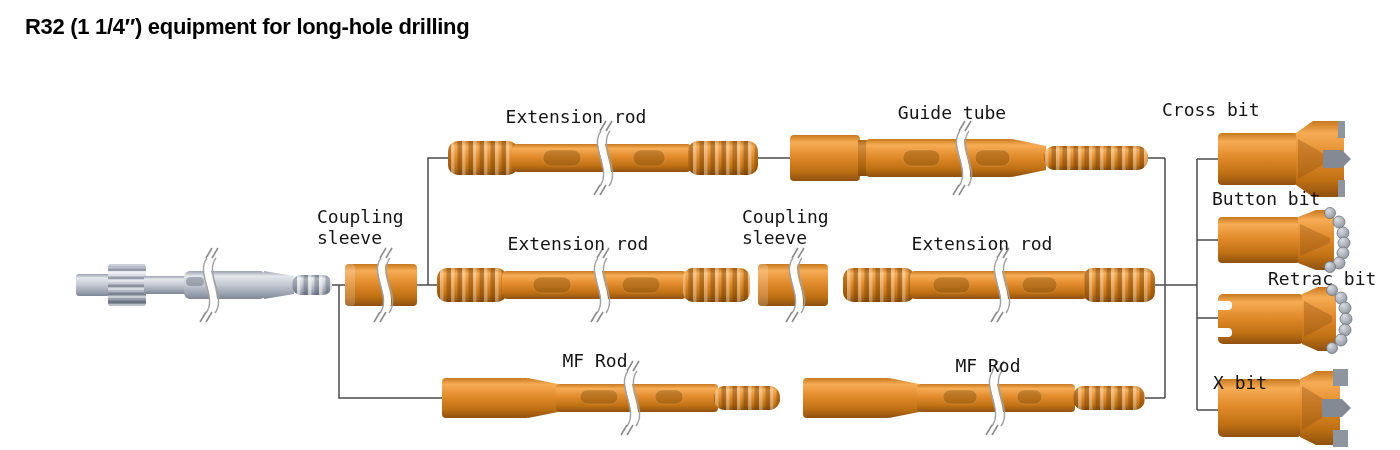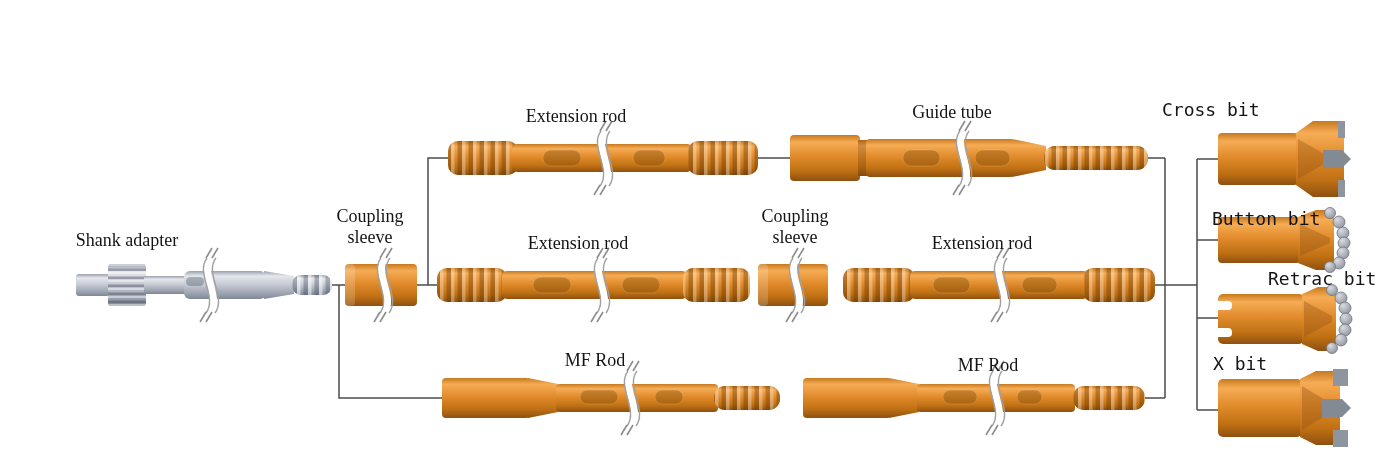--- a/index.html
+++ b/index.html
@@ -1,30 +1,31 @@
 <!DOCTYPE html>
 <html><head>
 <meta charset="utf-8">
 <style>
   html,body{margin:0;padding:0;background:#ffffff;}
   .canvas{position:relative;width:1400px;height:450px;background:#ffffff;overflow:hidden;
           font-family:"DejaVu Sans Mono", monospace;}
   .title{position:absolute;left:25px;top:14px;font-family:"Liberation Sans", sans-serif;
          font-weight:bold;font-size:22px;letter-spacing:-0.3px;color:#000;}
   .lbl{position:absolute;font-size:18px;color:#141414;white-space:nowrap;line-height:21px;}
-  .lbl.c{transform:translateX(-50%);text-align:center;font-family:Liberation Serif, serif;}
+  .lbl.c{transform:translateX(-50%);text-align:left;}
   .lbl.wrap{white-space:normal;width:106px;}
   svg{position:absolute;left:0;top:0;}
   .ind{fill:#7c4a08;opacity:.38;stroke:#ffd9a8;stroke-opacity:.45;}
 </style>
 </head>
 <body>
 
 <div class="canvas">
 
+  <div class="title">R32 (1 1/4″) equipment for long-hole drilling</div>
 
   <svg width="1400" height="450" viewBox="0 0 1400 450">
     <defs>
       <linearGradient id="gO" x1="0" y1="0" x2="0" y2="1">
         <stop offset="0" stop-color="#c7791f"></stop>
         <stop offset="0.16" stop-color="#f6ac55"></stop>
         <stop offset="0.45" stop-color="#e28c2d"></stop>
         <stop offset="0.78" stop-color="#bf7013"></stop>
         <stop offset="1" stop-color="#8e5110"></stop>
       </linearGradient>
@@ -201,27 +202,26 @@
       <use href="#brk" transform="translate(603,158)"></use>
       <use href="#brk" transform="translate(962,158)"></use>
       <use href="#brk" transform="translate(600,285)"></use>
       <use href="#brk" transform="translate(795,285)"></use>
       <use href="#brk" transform="translate(1000,285)"></use>
       <use href="#brk" transform="translate(630,398)"></use>
       <use href="#brk" transform="translate(995,398)"></use>
     </g>
   </svg>
 
-  <div class="lbl c" style="left:127px;top:230px">Shank adapter</div>
   <div class="lbl c wrap" style="left:370px;top:206px">Coupling sleeve</div>
   <div class="lbl c" style="left:576px;top:106px">Extension rod</div>
   <div class="lbl c" style="left:952px;top:102px">Guide tube</div>
   <div class="lbl c" style="left:578px;top:233px">Extension rod</div>
   <div class="lbl c wrap" style="left:795px;top:206px">Coupling sleeve</div>
   <div class="lbl c" style="left:982px;top:233px">Extension rod</div>
   <div class="lbl c" style="left:595px;top:350px">MF Rod</div>
   <div class="lbl c" style="left:988px;top:355px">MF Rod</div>
   <div class="lbl" style="left:1162px;top:99px">Cross bit</div>
-  <div class="lbl" style="left:1212px;top:208px">Button bit</div>
+  <div class="lbl" style="left:1212px;top:188px">Button bit</div>
   <div class="lbl" style="left:1268px;top:268px">Retrac bit</div>
-  <div class="lbl" style="left:1213px;top:353px">X bit</div>
+  <div class="lbl" style="left:1213px;top:372px">X bit</div>
 
 </div>
 
 </body></html>

